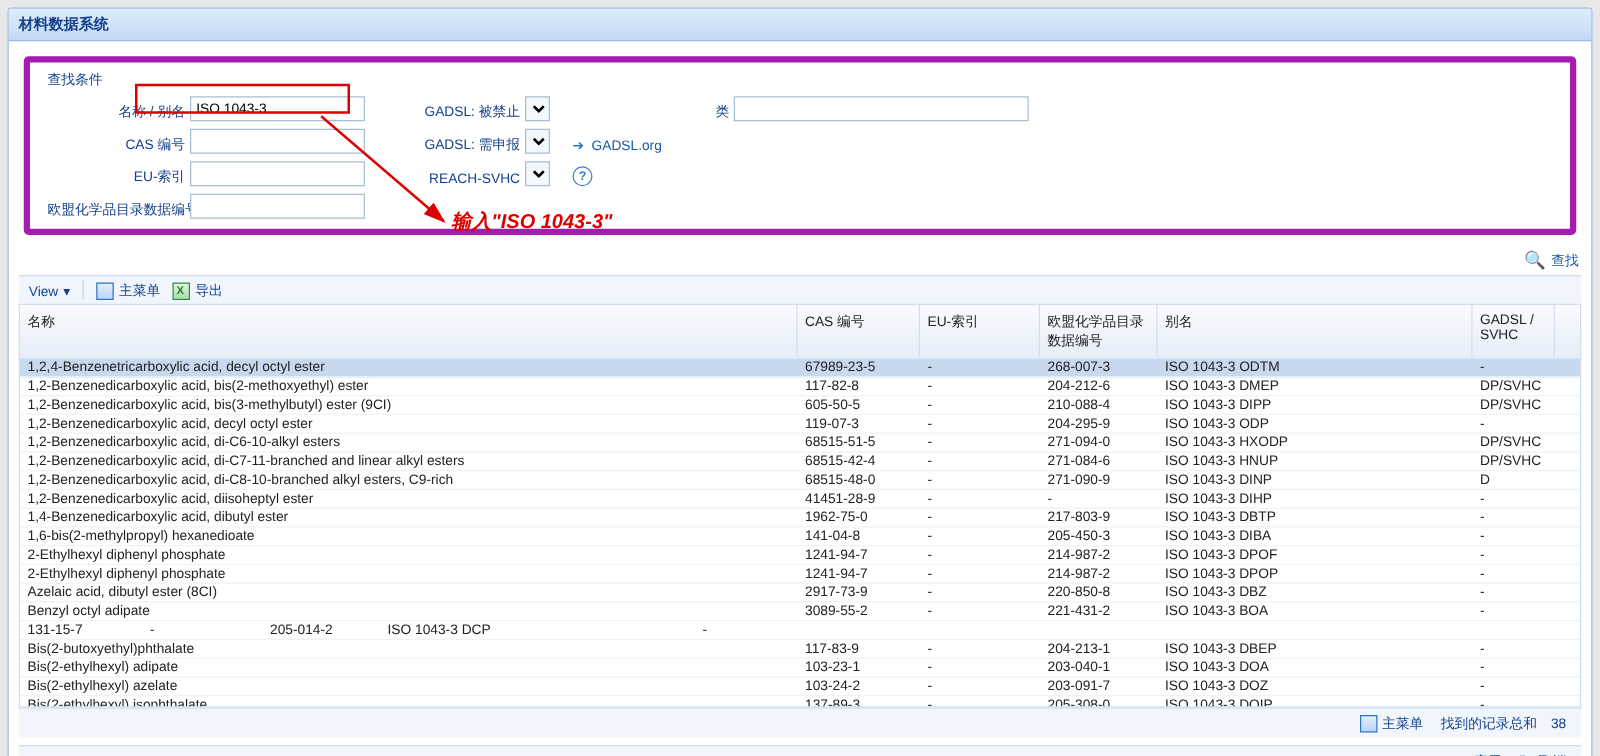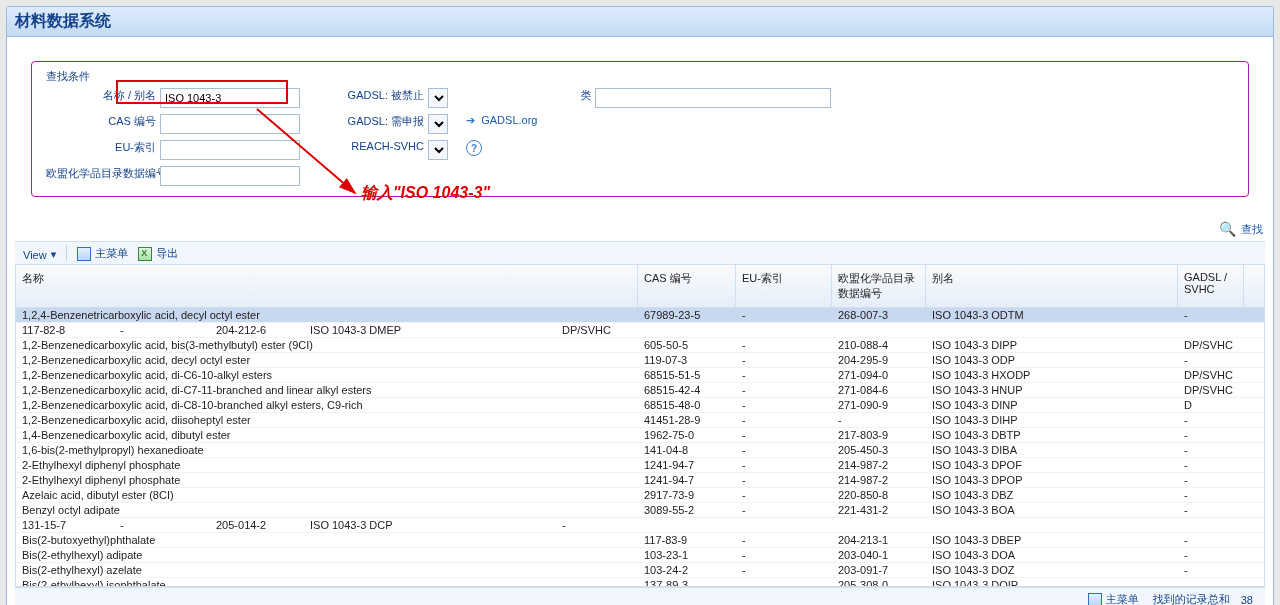--- a/index.html
+++ b/index.html
@@ -1,23 +1,23 @@
 <!DOCTYPE html>
 <html><head>
 <meta charset="utf-8">
 <style>
 *{box-sizing:border-box;margin:0;padding:0;font-family:Arial,"Microsoft YaHei",sans-serif;font-size:11px}
 body{background:#e8e8e8;padding:6px}
 .app{background:#fff;border:1px solid #99bbe8;border-radius:3px;overflow:hidden}
-.header{background:linear-gradient(#deecfd,#c3daf3);border-bottom:1px solid #99bbe8;padding:4px 8px;color:#15428b;font-weight:bold;font-size:16px}
-.search-panel{margin:24px;border:1px solid #a21caf;border-radius:4px;padding:8px}
+.header{background:linear-gradient(#deecfd,#c3daf3);border-bottom:1px solid #99bbe8;padding:4px 8px;color:#15428b;font-weight:bold;font-size:12px}
+.search-panel{margin:12px;border:5px solid #a21caf;border-radius:4px;padding:8px}
 .search-title{color:#15428b;display:inline-block;background:#fff;margin-top:-16px;margin-left:2px;padding:0 4px;font-size:11px}
 .search-body{display:flex;gap:40px;padding:4px 6px 0 6px;position:relative}
 .col{display:flex;flex-direction:column;gap:4px}
-.row{display:flex;align-items:flex-start;gap:4px;height:22px}
+.row{display:flex;align-items:flex-end;gap:4px;height:22px}
 .lbl{text-align:right;width:110px;color:#15428b;white-space:nowrap}
 .inp{border:1px solid #a8bed6;height:20px;padding:0 4px;width:140px;font-size:11px}
 .inp-wide{width:236px}
 .sel{border:1px solid #a8bed6;height:20px;width:20px;background:#f4f8fd}
 .link{color:#1a5aa8;text-decoration:none}
 .arrow-right{color:#2a72c5;font-size:11px;margin-right:2px}
 .help{display:inline-flex;width:16px;height:16px;border-radius:50%;border:1px solid #3a7ccf;color:#3a7ccf;align-items:center;justify-content:center;font-weight:bold;font-size:10px}
 .redbox{position:absolute;border:2px solid #d00;left:76px;top:-4px;width:172px;height:24px;pointer-events:none}
 svg.anno{position:absolute;left:0;top:0;width:100%;height:170px;pointer-events:none}
 .anno-text{position:absolute;left:354px;top:122px;color:#d00;font-size:16px;font-weight:bold;pointer-events:none;font-style:italic}
@@ -145,20 +145,21 @@
     <div class="grid-body" id="grid-body">
         <div class="gr sel-row">
           <div class="gc c0">1,2,4-Benzenetricarboxylic acid, decyl octyl ester</div>
           <div class="gc c1">67989-23-5</div>
           <div class="gc c2">-</div>
           <div class="gc c3">268-007-3</div>
           <div class="gc c4">ISO 1043-3 ODTM</div>
           <div class="gc c5">-</div>
         </div>
         <div class="gr">
+          <div class="gc c0">1,2-Benzenedicarboxylic acid, bis(2-methoxyethyl) ester</div>
           <div class="gc c1">117-82-8</div>
           <div class="gc c2">-</div>
           <div class="gc c3">204-212-6</div>
           <div class="gc c4">ISO 1043-3 DMEP</div>
           <div class="gc c5">DP/SVHC</div>
         </div>
         <div class="gr">
           <div class="gc c0">1,2-Benzenedicarboxylic acid, bis(3-methylbutyl) ester (9CI)</div>
           <div class="gc c1">605-50-5</div>
           <div class="gc c2">-</div>

